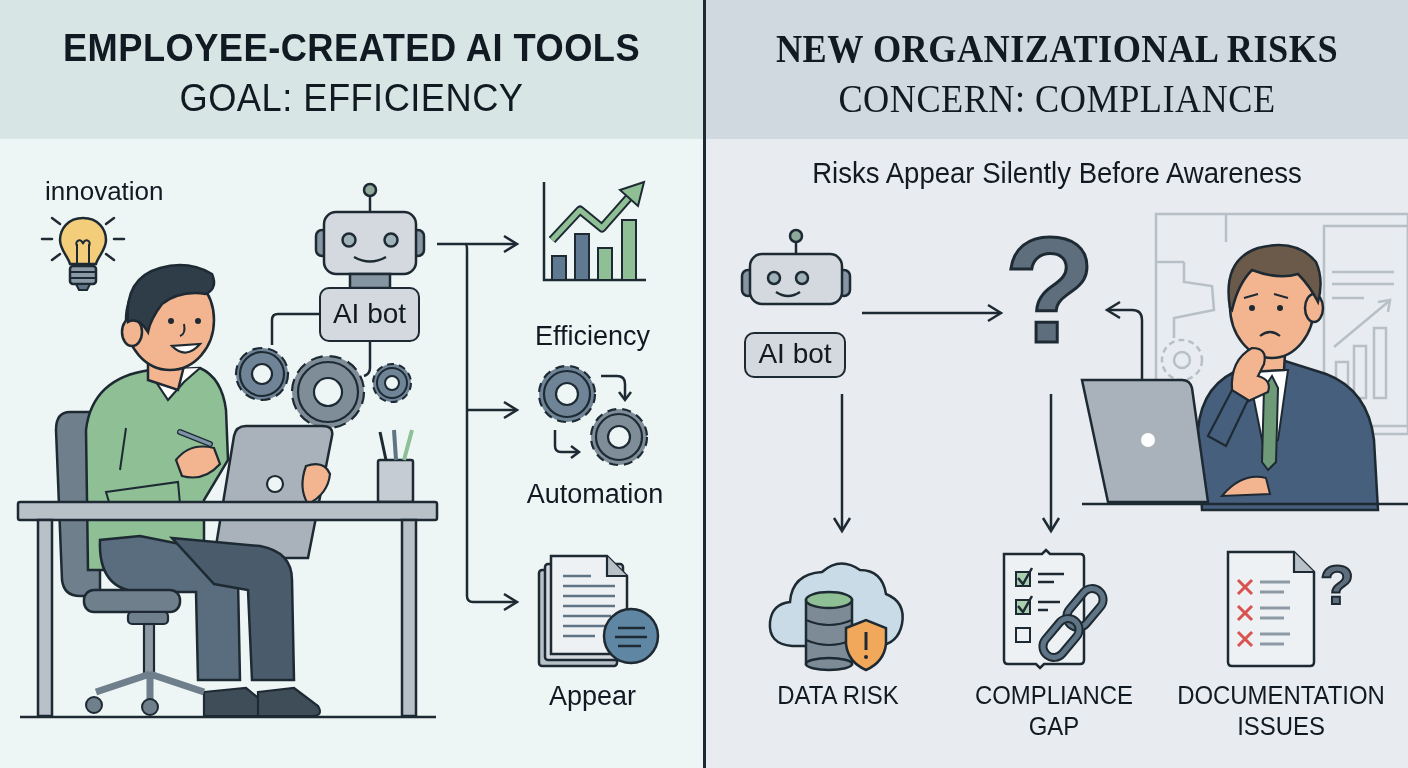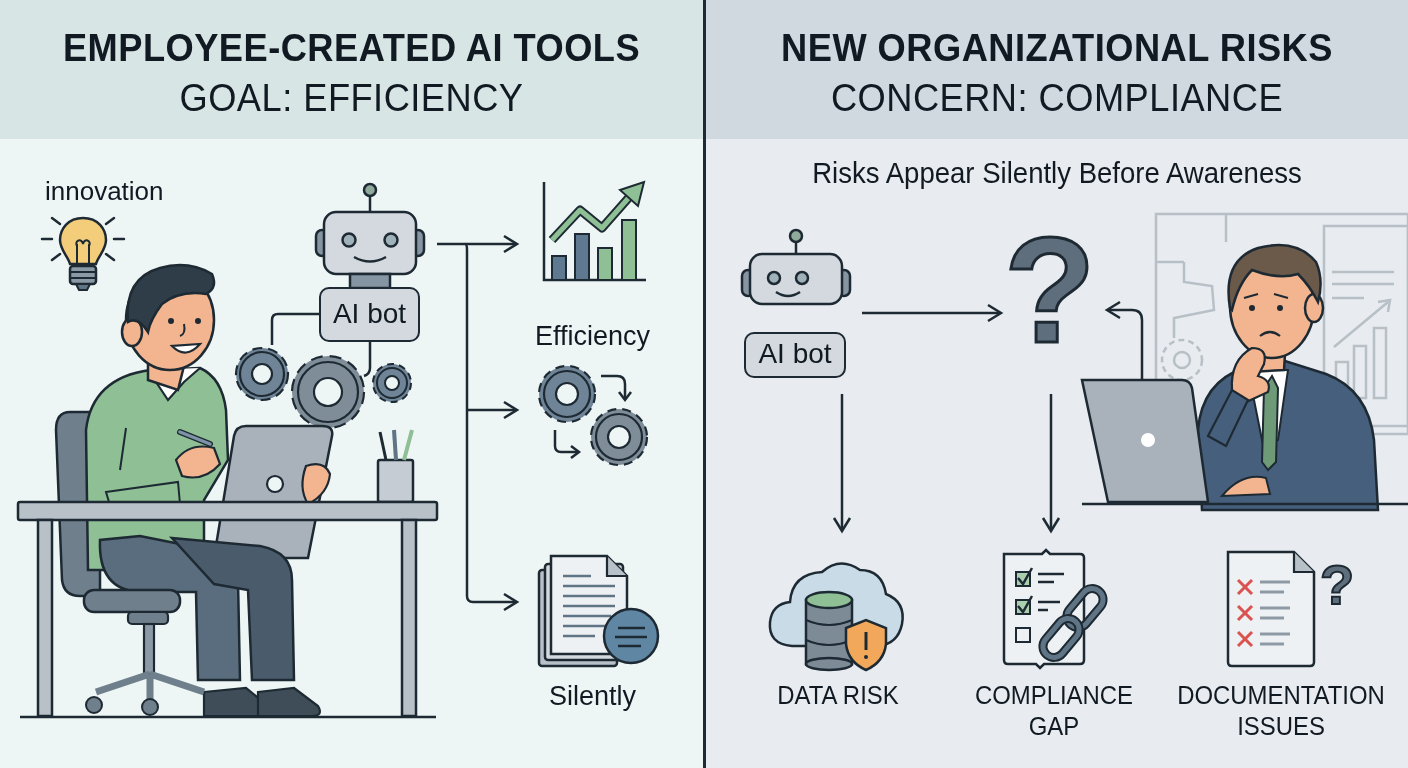--- a/index.html
+++ b/index.html
@@ -4,21 +4,21 @@
 <style>
   * { box-sizing: border-box; margin: 0; padding: 0; }
   html, body { width: 1408px; height: 768px; overflow: hidden; }
   body { font-family: "Liberation Sans", "DejaVu Sans", sans-serif; color: #111a22; background: #eef3f3; position: relative; }
   .panel { position: absolute; top: 0; height: 768px; }
   .left { left: 0; width: 703px; background: #eef6f5; }
   .right { left: 706px; width: 702px; background: #e8ebef; }
   .divider { position: absolute; left: 703px; top: 0; width: 3px; height: 768px; background: #1e2a33; }
   .header { position: absolute; left: 0; top: 0; width: 100%; height: 139px; text-align: center; }
   .left .header { background: #d7e5e4; }
-  .right .header { background: #d0d8e0; }
+  .right .header { background: #d0d8e0; font-family: Liberation Serif, serif; }
   .h-title { position: absolute; left: 0; right: 0; top: 26px; font-size: 39px; font-weight: 700; letter-spacing: 0.5px; transform: scaleX(0.93); }
   .h-sub { position: absolute; left: 0; right: 0; top: 76px; font-size: 39px; font-weight: 400; letter-spacing: 0.5px; transform: scaleX(0.93); }
   .lbl { position: absolute; font-size: 26px; color: #111a22; white-space: nowrap; }
   .caps { font-size: 26px; letter-spacing: 0; transform: scaleX(0.92); transform-origin: center; text-align: center; line-height: 31px; }
   svg { position: absolute; overflow: visible; }
 </style>
 </head>
 <body>
 
 <div class="panel left">
@@ -162,20 +162,21 @@
     <g fill="#7e8d98" stroke="#1e2a33" stroke-width="2.2">
       <circle cx="84" cy="75" r="28" stroke-dasharray="9 6"></circle>
       <circle cx="84" cy="75" r="23"></circle>
     </g>
     <circle cx="84" cy="75" r="11" fill="#eef6f5" stroke="#1e2a33" stroke-width="2.2"></circle>
     <path d="M66 14 L82 14 Q90 14 90 22 L90 36" fill="none" stroke="#1e2a33" stroke-width="2.5"></path>
     <path d="M84 30 L90 38 L96 30" fill="none" stroke="#1e2a33" stroke-width="2.5"></path>
     <path d="M20 68 L20 84 Q20 90 26 90 L42 90" fill="none" stroke="#1e2a33" stroke-width="2.5"></path>
     <path d="M36 84 L44 90 L36 96" fill="none" stroke="#1e2a33" stroke-width="2.5"></path>
   </svg>
+  <div class="lbl" style="left:515px;top:479px;width:160px;text-align:center;font-size:27px;">Automation</div>
 
   <svg style="left:535px;top:552px" width="130" height="120" viewBox="0 0 130 120">
     <rect x="4" y="18" width="78" height="96" rx="3" fill="#b9c1c8" stroke="#1e2a33" stroke-width="2.5"></rect>
     <rect x="10" y="12" width="78" height="96" rx="3" fill="#d3d9de" stroke="#1e2a33" stroke-width="2.5"></rect>
     <path d="M16 4 L72 4 L92 24 L92 102 L16 102 Z" fill="#eef1f3" stroke="#1e2a33" stroke-width="2.5"></path>
     <path d="M72 4 L72 24 L92 24" fill="#b9c1c8" stroke="#1e2a33" stroke-width="2.2"></path>
     <g stroke="#5f7586" stroke-width="2.5">
       <line x1="28" y1="24" x2="56" y2="24"></line>
         <line x1="28" y1="34" x2="80" y2="34"></line>
       <line x1="28" y1="44" x2="80" y2="44"></line>
@@ -184,21 +185,21 @@
         <line x1="28" y1="74" x2="70" y2="74"></line>
       <line x1="28" y1="84" x2="60" y2="84"></line>
     </g>
     <circle cx="96" cy="84" r="27" fill="#5f87a4" stroke="#1e2a33" stroke-width="2.5"></circle>
     <g stroke="#1e2a33" stroke-width="2.5">
         <line x1="83" y1="76" x2="110" y2="76"></line>
         <line x1="80" y1="85" x2="112" y2="85"></line>
         <line x1="83" y1="94" x2="106" y2="94"></line>
       </g>
   </svg>
-  <div class="lbl" style="left:520px;top:681px;width:145px;text-align:center;font-size:27px;">Silently</div>
+  <div class="lbl" style="left:520px;top:681px;width:145px;text-align:center;font-size:27px;">Appear</div>
 </div>
 
 <div class="divider"></div>
 
 <div class="panel right">
   <div class="header">
     <div class="h-title">NEW ORGANIZATIONAL RISKS</div>
     <div class="h-sub">CONCERN: COMPLIANCE</div>
   </div>
   <div class="lbl" style="left:0;width:702px;top:157px;text-align:center;font-size:29px;transform:scaleX(0.95);">Risks Appear Silently Before Awareness</div>

